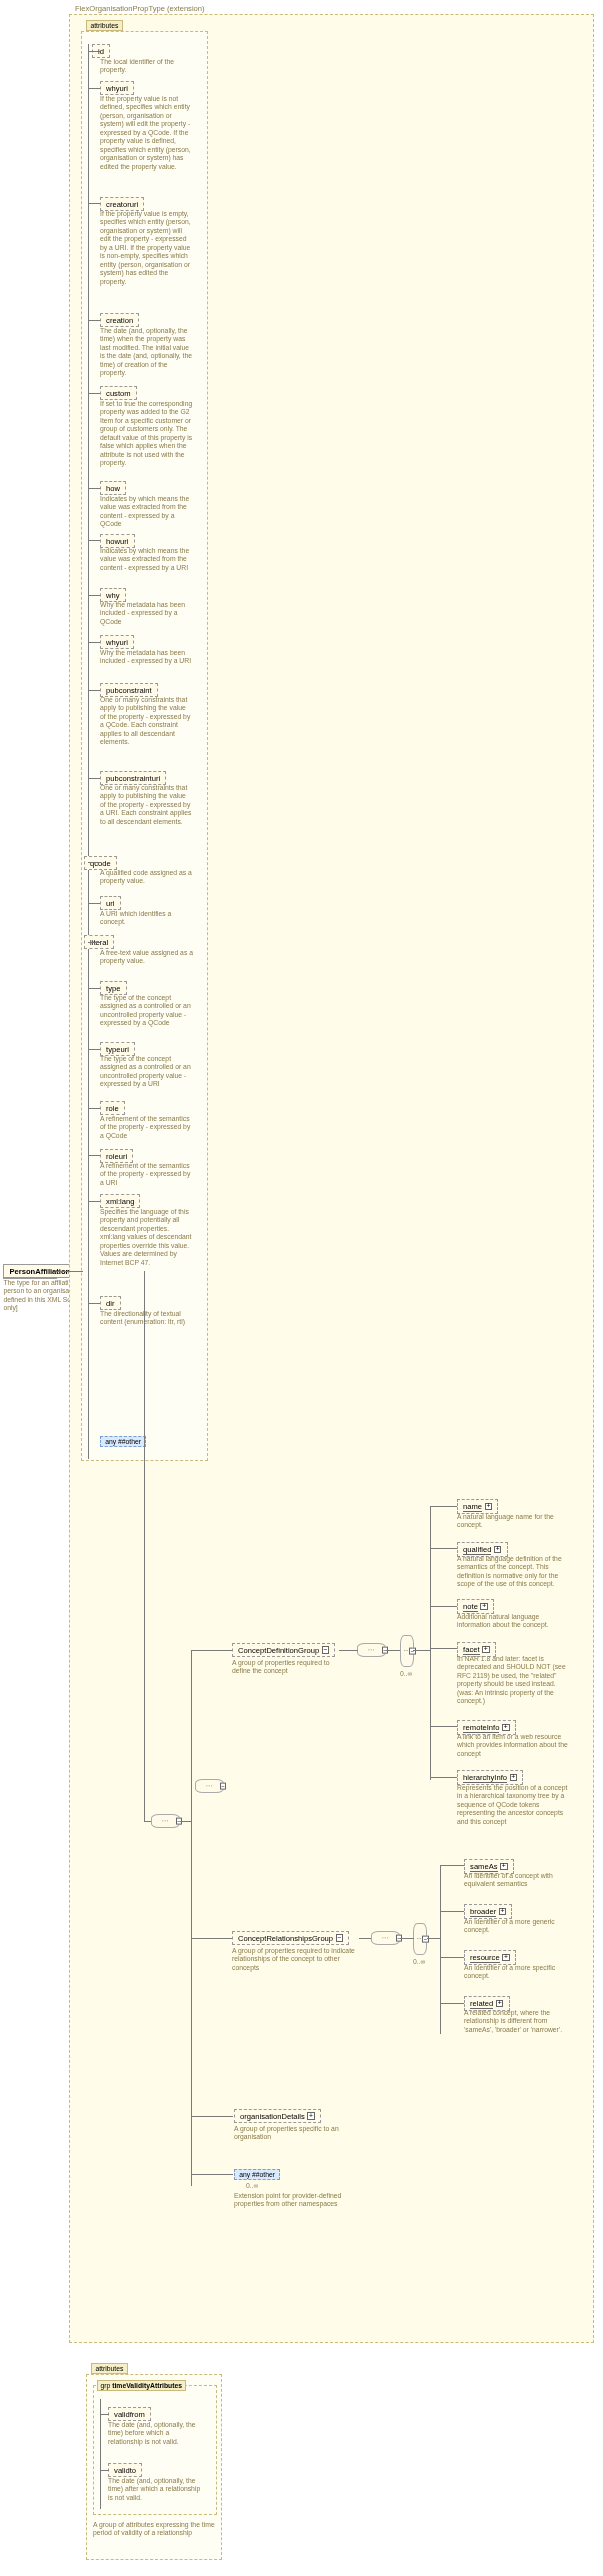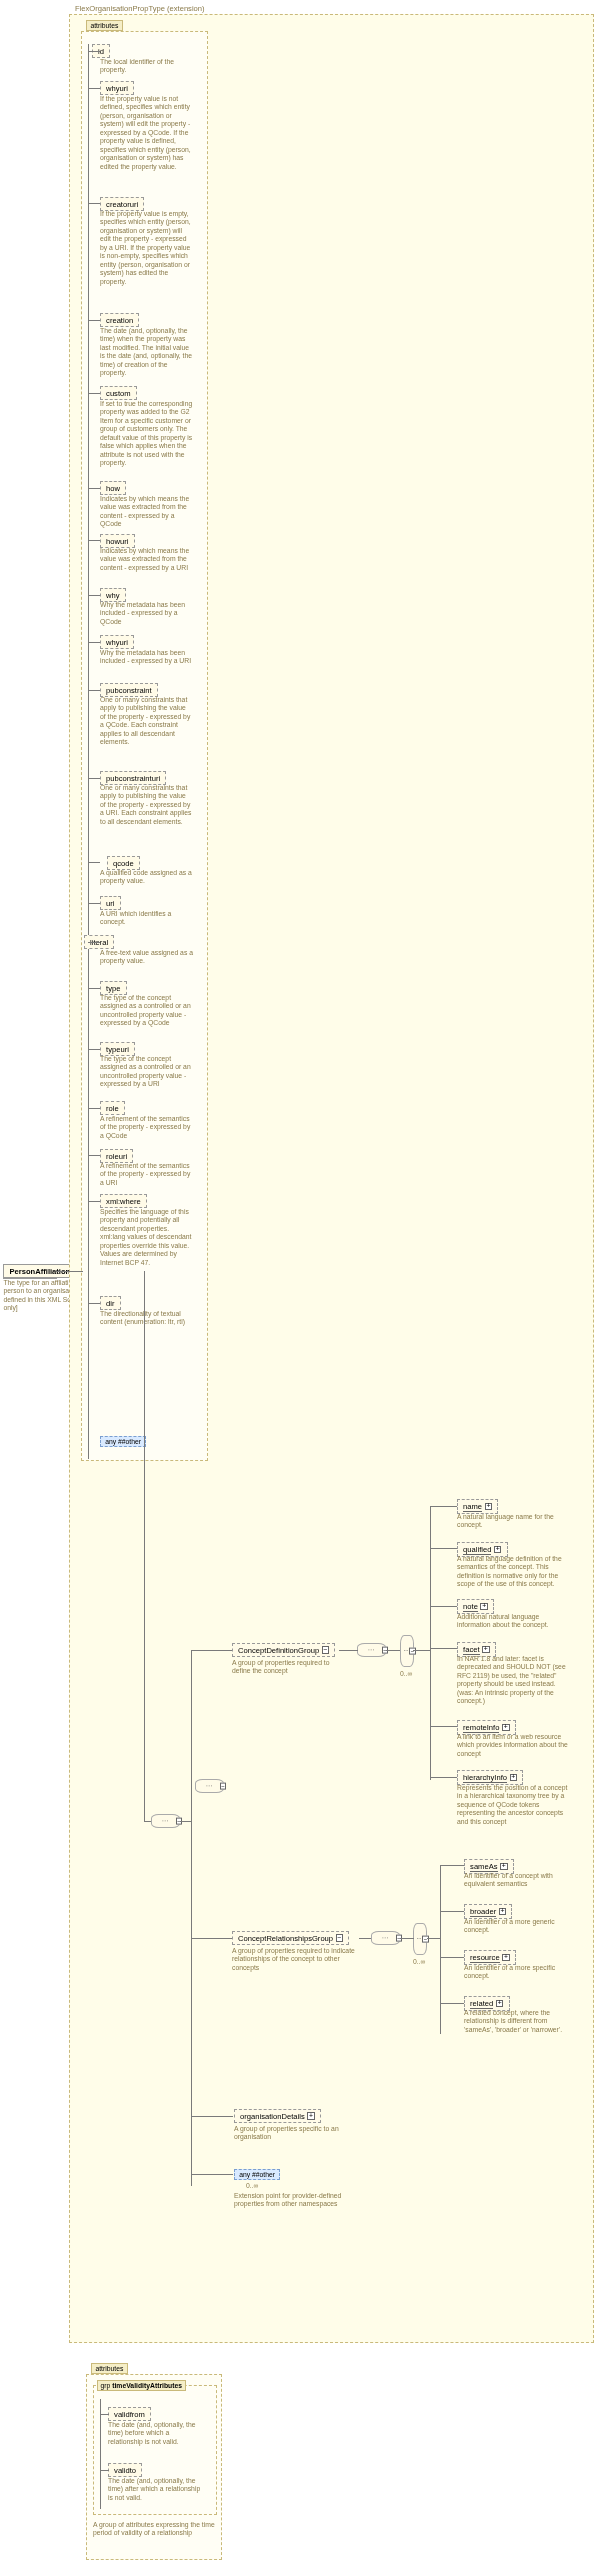--- a/index.html
+++ b/index.html
@@ -170,21 +170,21 @@
       <div class="node-box dashed" style="left: 100px; top: 683px;">
         <span>pubconstraint</span>
       </div>
       <div class="desc" style="left: 100px; top: 696px;">One or many constraints that apply to publishing the value of the property - expressed by a QCode. Each constraint applies to all descendant elements.</div>
       <div class="hline" style="left: 88px; top: 690px; width: 12px;"></div>
       <div class="node-box dashed" style="left: 100px; top: 771px;">
         <span>pubconstrainturi</span>
       </div>
       <div class="desc" style="left: 100px; top: 784px;">One or many constraints that apply to publishing the value of the property - expressed by a URI. Each constraint applies to all descendant elements.</div>
       <div class="hline" style="left: 88px; top: 778px; width: 12px;"></div>
-      <div class="node-box dashed" style="left: 107px; top: 856px; text-align: right;">
+      <div class="node-box dashed" style="left: 84px; top: 856px; text-align: right;">
         <span>qcode</span>
       </div>
       <div class="desc" style="left: 100px; top: 869px;">A qualified code assigned as a property value.</div>
       <div class="hline" style="left: 88px; top: 862px; width: 12px;"></div>
       <div class="node-box dashed" style="left: 100px; top: 896px;">
         <span>uri</span>
       </div>
       <div class="desc" style="left: 100px; top: 910px;">A URI which identifies a concept.</div>
       <div class="hline" style="left: 88px; top: 903px; width: 12px;"></div>
       <div class="node-box dashed" style="left: 84px; top: 935px;">
@@ -206,21 +206,21 @@
         <span>role</span>
       </div>
       <div class="desc" style="left: 100px; top: 1115px;">A refinement of the semantics of the property - expressed by a QCode</div>
       <div class="hline" style="left: 88px; top: 1108px; width: 12px;"></div>
       <div class="node-box dashed" style="left: 100px; top: 1149px;">
         <span>roleuri</span>
       </div>
       <div class="desc" style="left: 100px; top: 1162px;">A refinement of the semantics of the property - expressed by a URI</div>
       <div class="hline" style="left: 88px; top: 1155px; width: 12px;"></div>
       <div class="node-box dashed" style="left: 100px; top: 1194px;">
-        <span>xml:where</span>
+        <span>xml:lang</span>
       </div>
       <div class="desc" style="left: 100px; top: 1208px;">Specifies the language of this property and potentially all descendant properties. xml:lang values of descendant properties override this value. Values are determined by Internet BCP 47.</div>
       <div class="hline" style="left: 88px; top: 1201px; width: 12px;"></div>
       <div class="node-box dashed" style="left: 100px; top: 1296px;">
         <span>dir</span>
       </div>
       <div class="desc" style="left: 100px; top: 1310px;">The directionality of textual content (enumeration: ltr, rtl)</div>
       <div class="hline" style="left: 88px; top: 1303px; width: 12px;"></div>
     </div>
 

